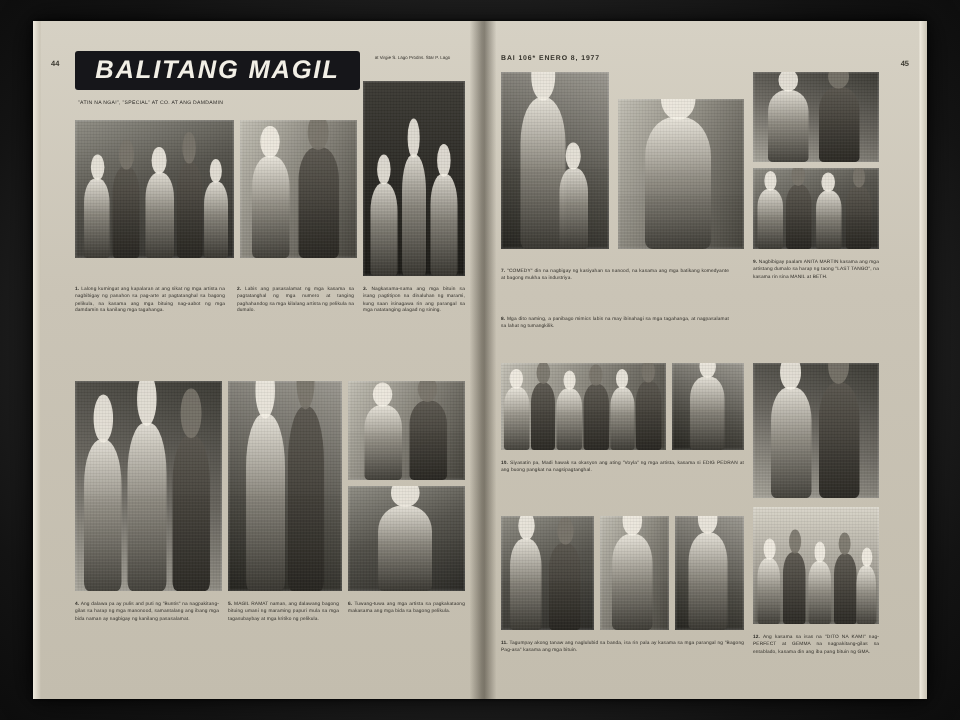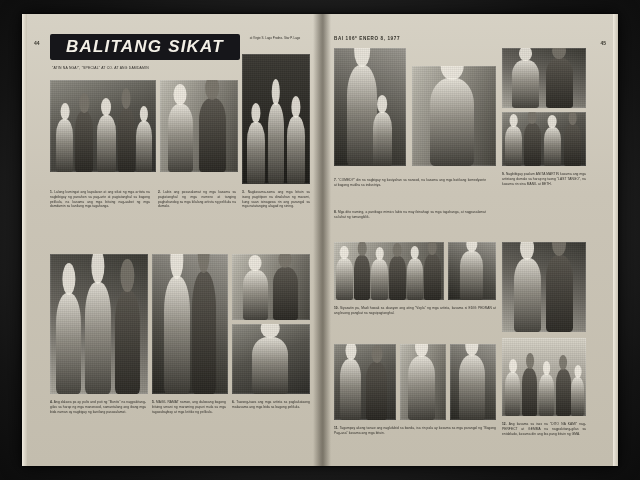--- a/index.html
+++ b/index.html
@@ -202,21 +202,21 @@
   <div class="spread">
 
     <div class="page left"></div>
     <div class="page right"></div>
     <div class="page-edge l"></div>
     <div class="page-edge r"></div>
 
     <div class="folio lp">44</div>
 
     <div class="masthead">
-      <span>BALITANG SIKAT</span>
+      <span>BALITANG MAGIL</span>
     </div>
 
     <div class="subhead">"ATIN NA NGA!", "SPECIAL" AT CO. AT ANG DAMDAMIN</div>
 
     <div class="smalltext" style="left:220px; top:22px; width:66px; font-size:3px; text-align:center;">at Virgie S. Lago
 Prodns. Star P. Lago</div>
 
     <div class="photo bw-a" style="left:28px; top:66px; width:106px; height:92px;">
       <div class="fig head" style="left:6%;  width:16%; height:58%;"></div>
       <div class="fig head dk" style="left:24%; width:17%; height:66%;"></div>

